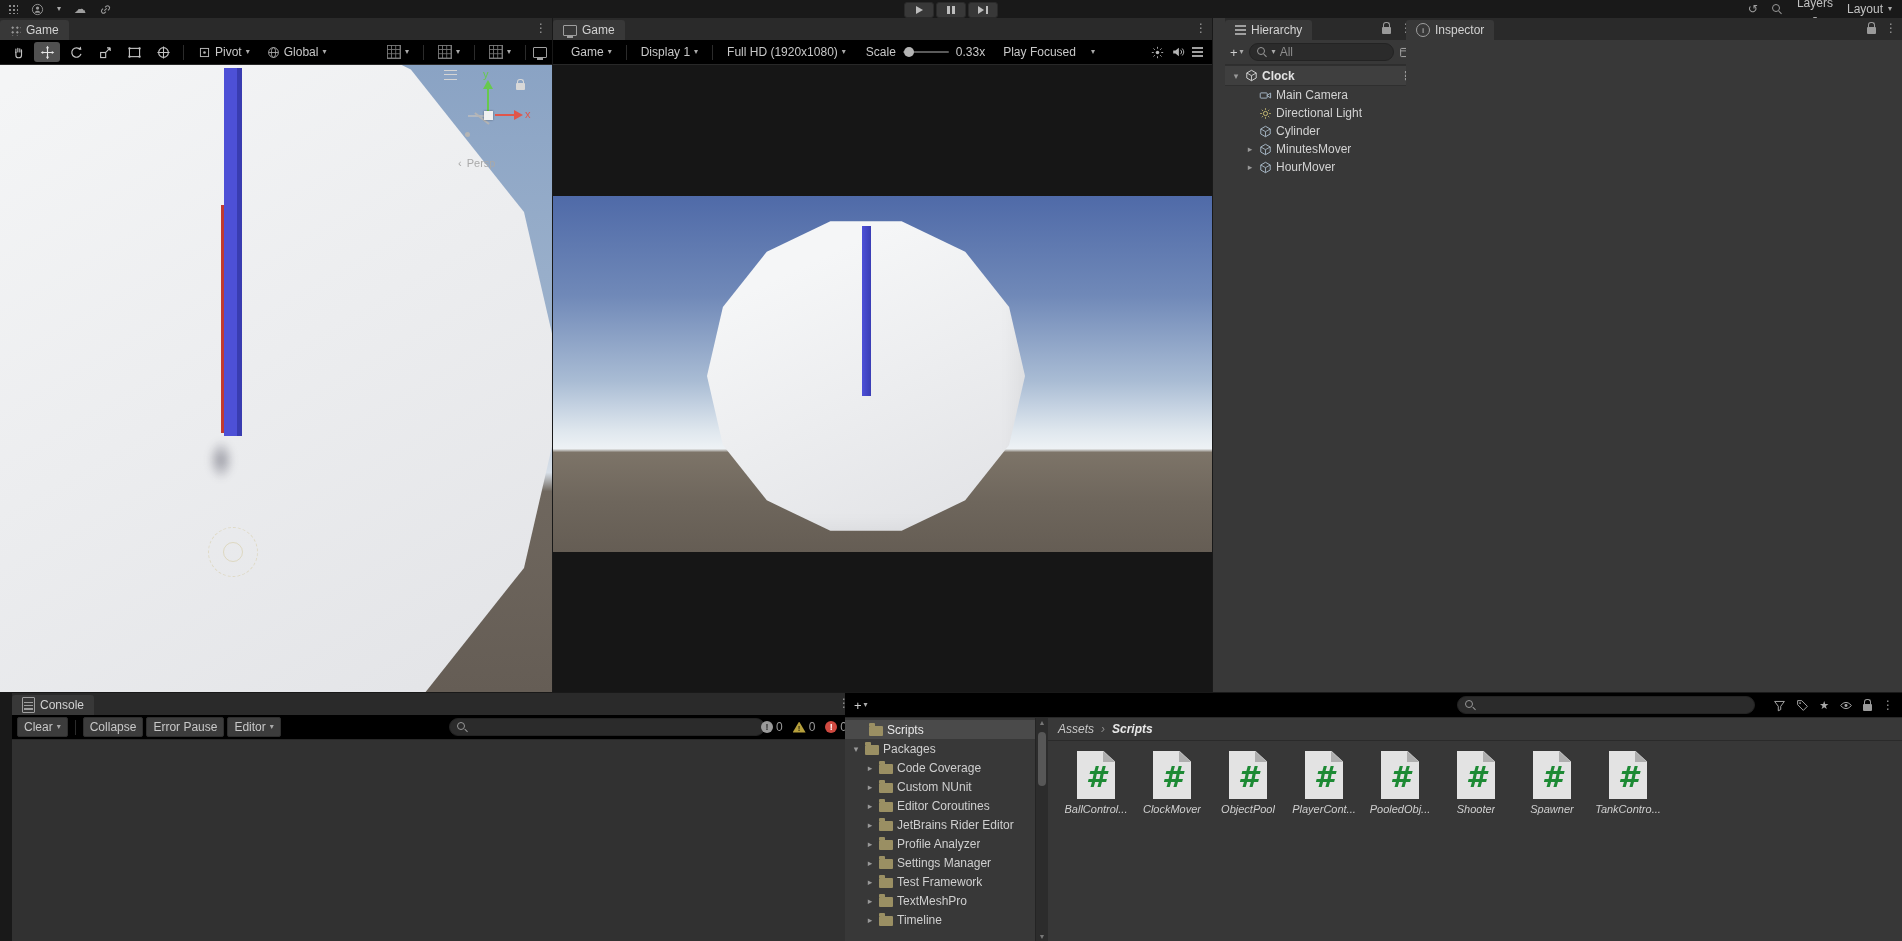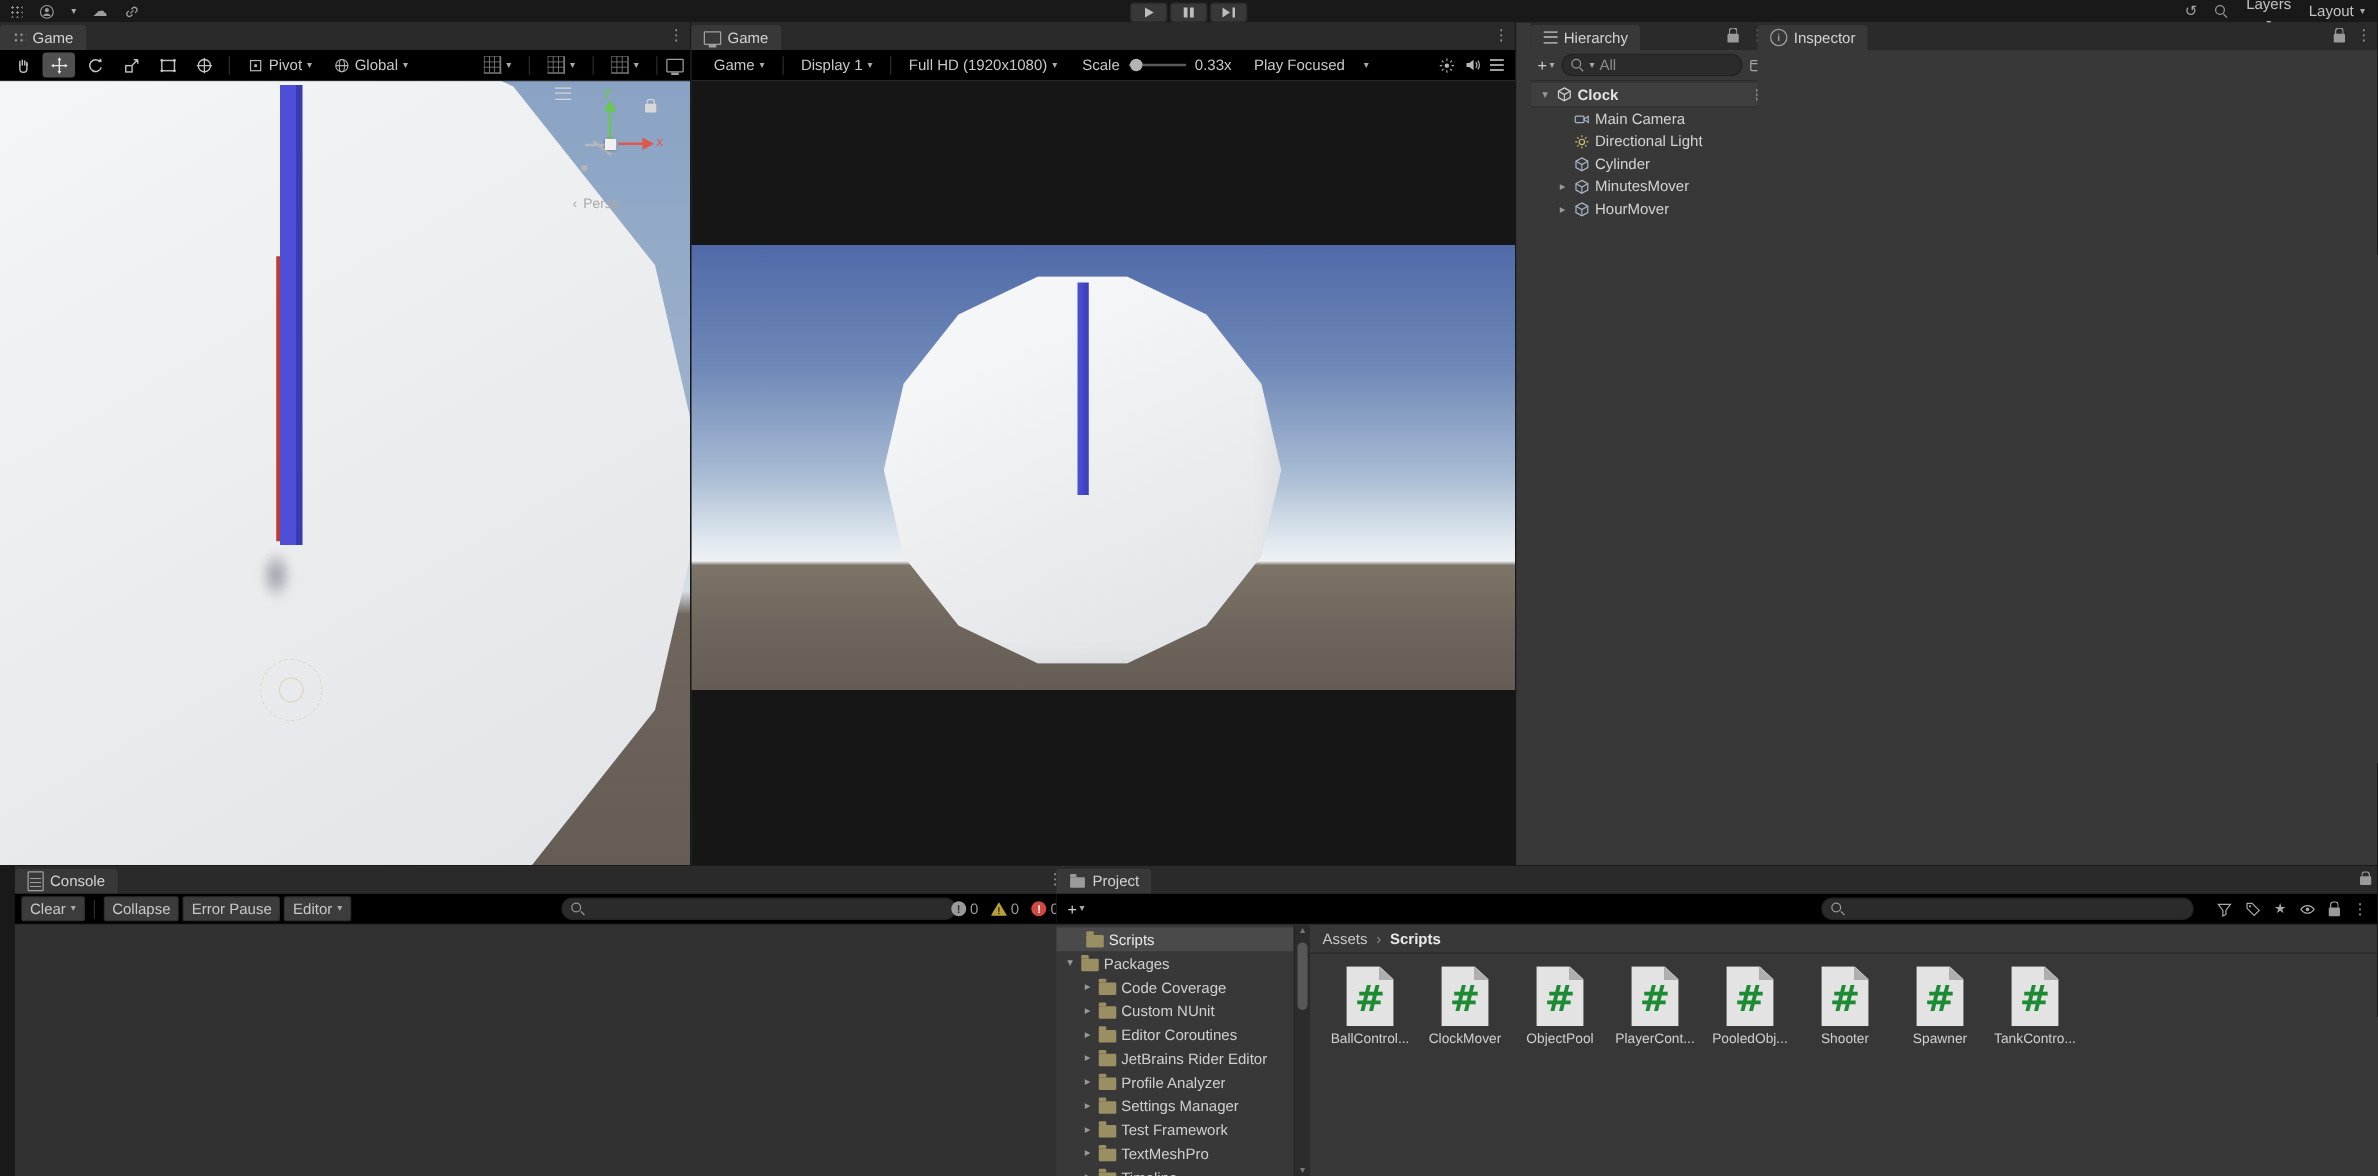--- a/index.html
+++ b/index.html
@@ -121,21 +121,21 @@
           display:flex;align-items:center;justify-content:center;}
   
   .proj-body{flex:1;display:flex;min-height:0;}
   .ptree{width:190px;background:#383838;padding-top:2px;box-sizing:border-box;}
   .prow{height:19px;display:flex;align-items:center;gap:4px;color:#cfcfcf;white-space:nowrap;}
   .prow.sel{background:#4a4a4a;color:#e8e8e8;}
   .pscroll{width:12px;background:#2c2c2c;border-left:1px solid #242424;position:relative;flex:none;}
   .pscroll .up{position:absolute;top:1px;left:0;right:0;text-align:center;font-size:7px;color:#777;}
   .pscroll .down{position:absolute;bottom:1px;left:0;right:0;text-align:center;font-size:7px;color:#777;}
   .pthumb{position:absolute;left:2px;right:2px;top:14px;height:54px;background:#575757;border-radius:4px;}
-  .pmain{flex:1;background:#373737;display:flex;flex-direction:column;min-width:0;}
+  .pmain{flex:1;background:#373737;display:flex;flex-direction:column;min-width:0;font-style:italic;}
   .breadcrumb{height:22px;background:#383838;border-bottom:1px solid #2a2a2a;display:flex;align-items:center;gap:7px;padding:0 10px;flex:none;}
   .bc-current{color:#e8e8e8;font-weight:bold;}
   .filegrid{display:flex;flex-wrap:wrap;padding:10px 0 0 12px;gap:4px;}
   .fcard{width:72px;display:flex;flex-direction:column;align-items:center;}
   .fpage{position:relative;width:38px;height:48px;background:#e3e3e3;
          clip-path:polygon(0 0,70% 0,100% 22%,100% 100%,0 100%);}
   .ffold{position:absolute;right:0;top:0;width:12px;height:11px;background:#aeaeae;clip-path:polygon(0 0,0 100%,100% 100%);}
   .fhash{position:absolute;left:0;right:0;top:9px;text-align:center;font-size:29px;font-weight:bold;color:#1d8a34;font-family:"DejaVu Sans",sans-serif;}
   .flabel{margin-top:4px;font-size:11px;color:#cfcfcf;max-width:74px;overflow:hidden;white-space:nowrap;text-align:center;}
   .lbl{white-space:nowrap;overflow:hidden;}
@@ -507,29 +507,20 @@
         <span class="cnt">
           <span class="ic-err">!</span>
           <span>0</span>
         </span>
       </div>
     </div>
     <div class="console-body"></div>
   </section>
 
   <section class="panel" style="left:845px;top:693px;width:1057px;height:248px;">
-    <div class="tabbar">
-      <div class="tab">
-        <span class="folder gray" style="transform:scale(.85);"></span>
-        <span>Project</span>
-      </div>
-      <div class="tabbar-right">
-          <span class="lockic"></span>
-        </div>
-    </div>
     <div class="toolbar">
       <span style="display:flex;align-items:center;gap:2px;margin-left:4px;">
         <span style="font-size:13px;color:#cfcfcf;">+</span>
         <span class="caret">▾</span>
       </span>
       <div class="search" style="position:absolute;left:612px;width:282px;">
         <span class="mag"></span>
       </div>
       <div style="position:absolute;right:8px;display:flex;gap:10px;align-items:center;">
         <span>

